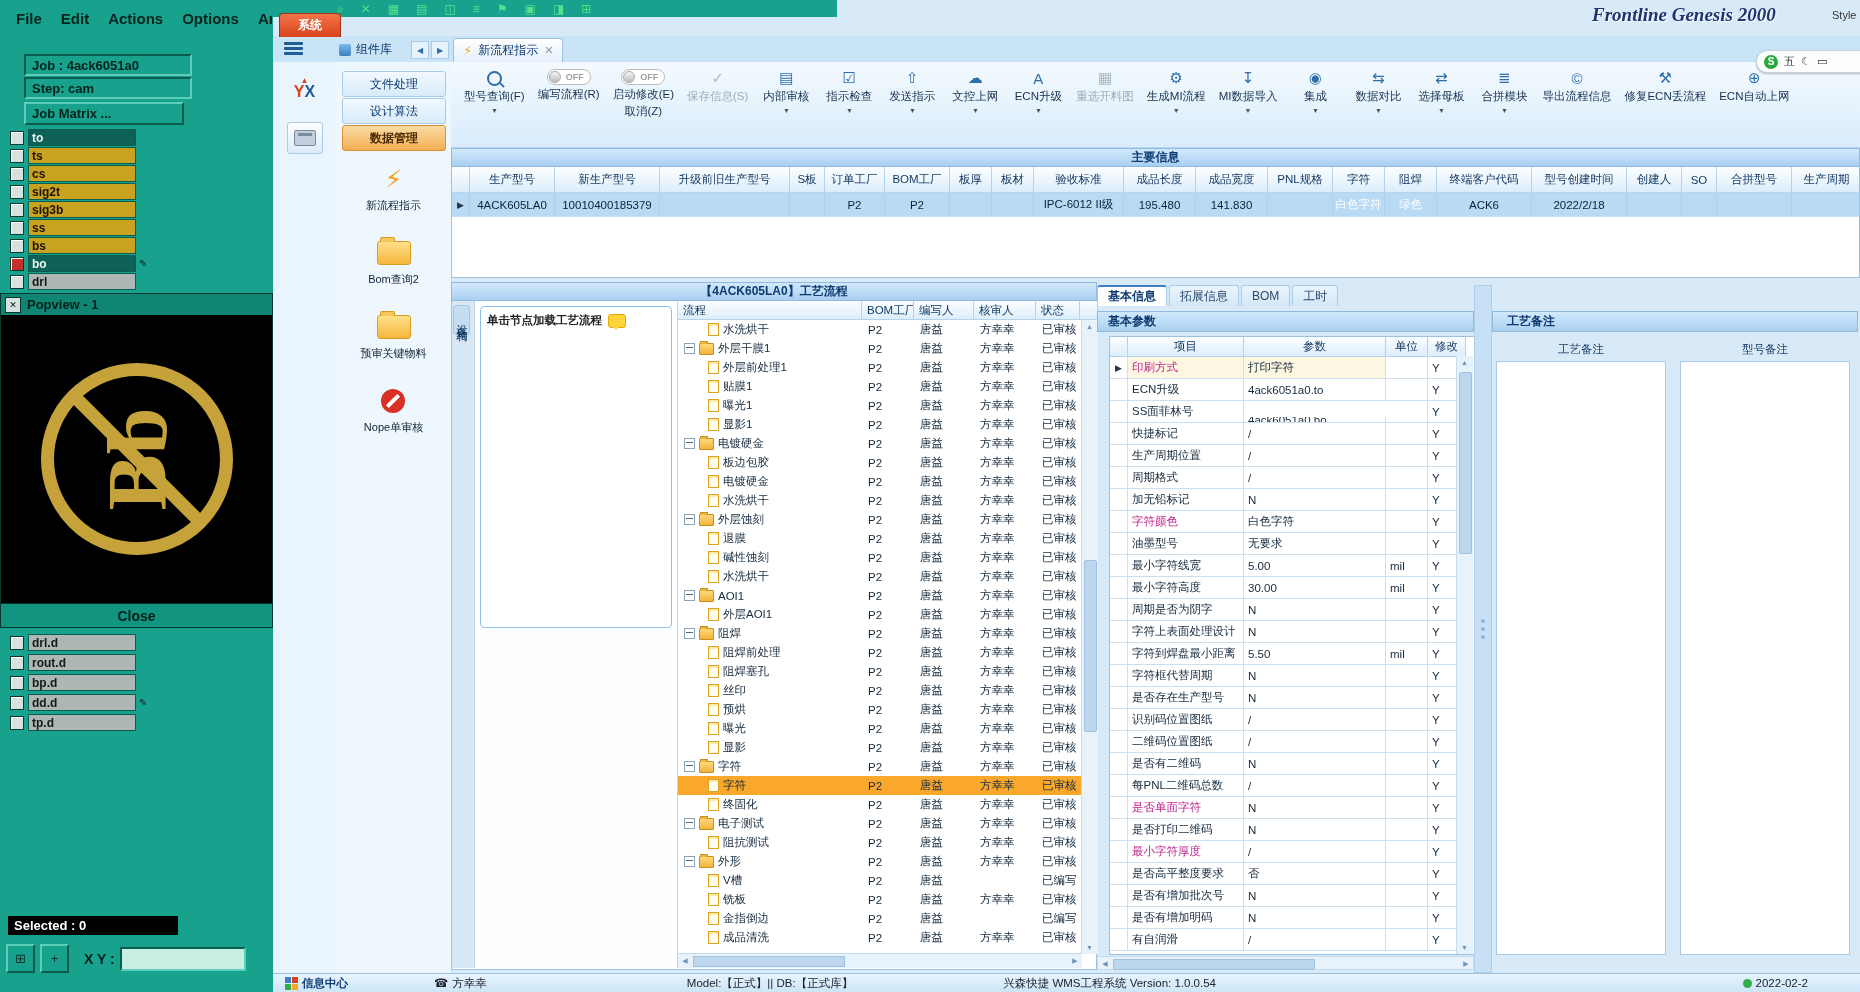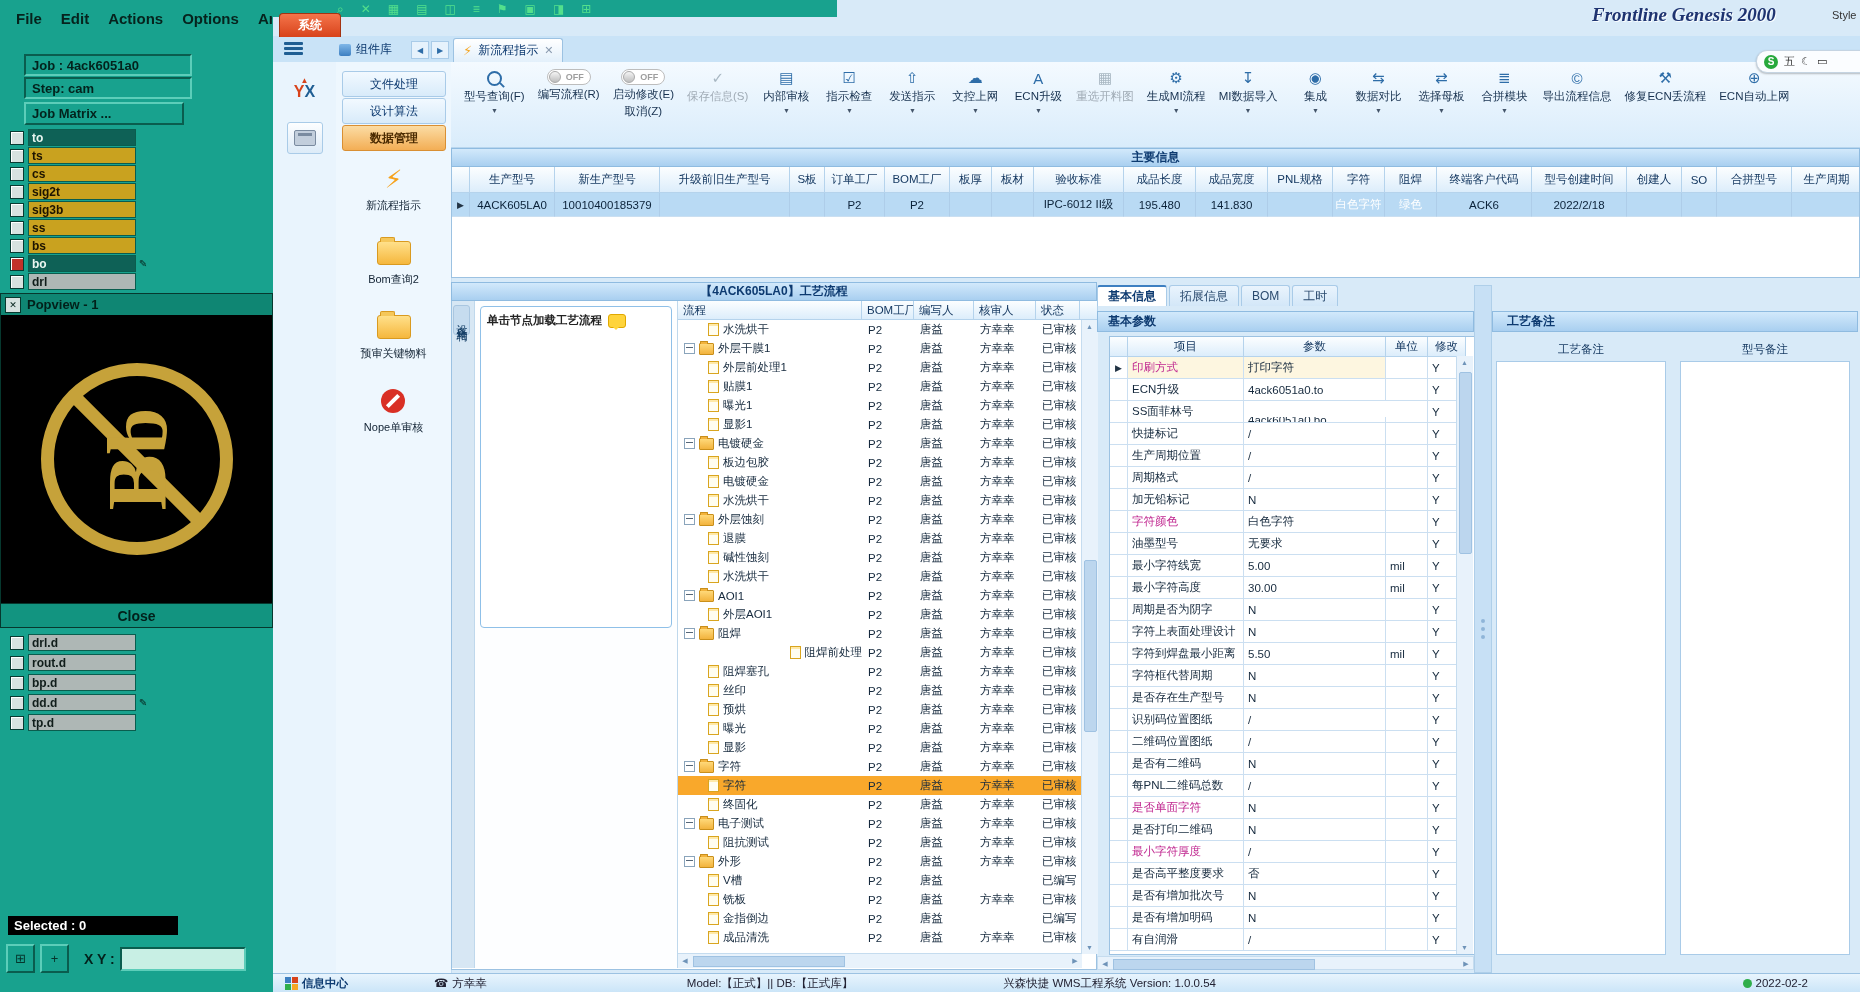--- a/index.html
+++ b/index.html
@@ -698,21 +698,21 @@
             <span class="exp"></span>
             <span class="ic-folder"></span>
             <span>阻焊</span>
           </div>
           <div class="tr-cell" style="width: 52px; padding-left: 6px;">P2</div>
           <div class="tr-cell" style="width: 60px; padding-left: 6px;">唐益</div>
           <div class="tr-cell" style="width: 62px; padding-left: 6px;">方幸幸</div>
           <div class="tr-cell" style="width: 44px; padding-left: 6px;">已审核</div>
         </div>
         <div class="tr-row">
-          <div class="tr-cell" style="width: 184px; padding-left: 30px; justify-content: flex-end;">
+          <div class="tr-cell" style="width: 184px; padding-left: 30px;">
             <span class="ic-doc"></span>
             <span>阻焊前处理</span>
           </div>
           <div class="tr-cell" style="width: 52px; padding-left: 6px;">P2</div>
           <div class="tr-cell" style="width: 60px; padding-left: 6px;">唐益</div>
           <div class="tr-cell" style="width: 62px; padding-left: 6px;">方幸幸</div>
           <div class="tr-cell" style="width: 44px; padding-left: 6px;">已审核</div>
         </div>
         <div class="tr-row">
           <div class="tr-cell" style="width: 184px; padding-left: 30px;">

